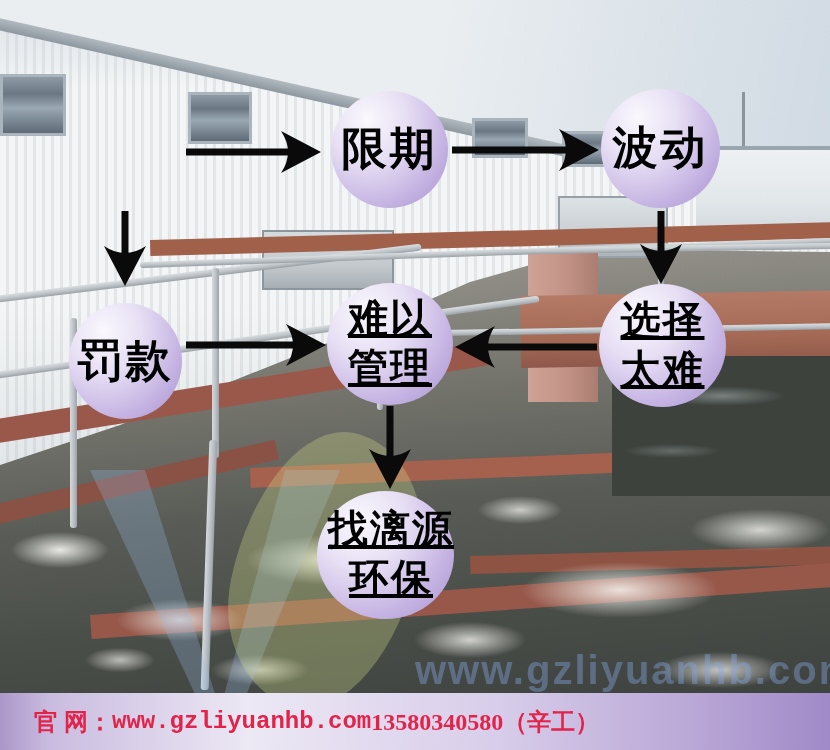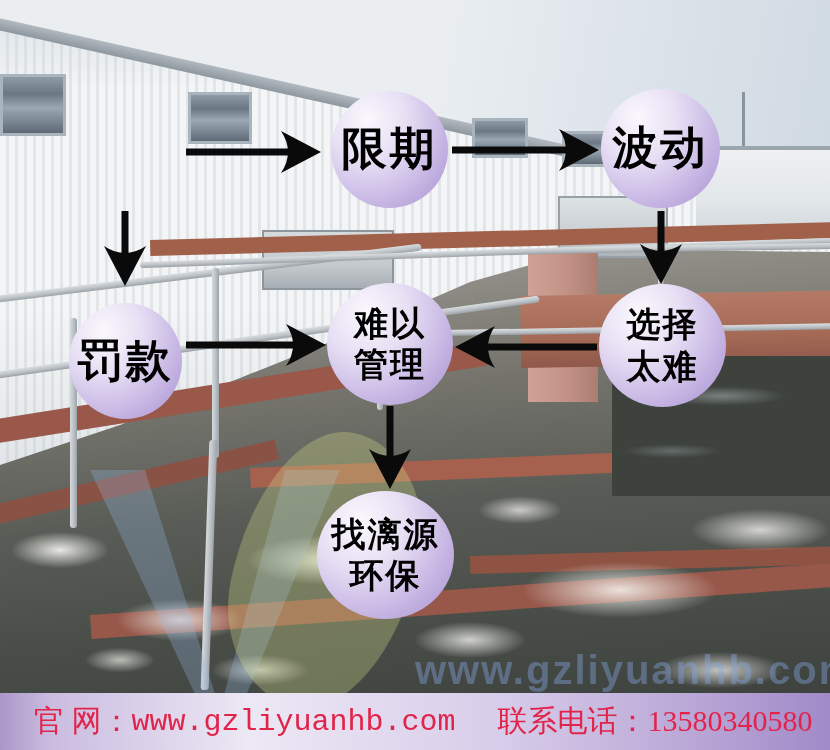--- a/index.html
+++ b/index.html
@@ -88,34 +88,34 @@
 
   
   .title { left:0; top:16px; width:830px; text-align:center; font-size:50px; font-weight:bold;
     color:#0a0a0a; letter-spacing:3px; }
   .arrows { left:0; top:0; width:830px; height:750px; }
   .bubble { border-radius:50%;
     background:radial-gradient(ellipse at 31% 24%, #faf8fd 0%, #e7dff4 34%, #c6b5e3 68%, #a78fd0 100%);
     display:flex; align-items:center; justify-content:center; text-align:center; }
   .bubble span { position:static; }
   .lbl { color:#000; font-weight:bold; font-size:45px; letter-spacing:3px; line-height:1; }
-  .lbl .ln { display:block; font-size:34px; letter-spacing:2px; line-height:1.22; }
+  .lbl .ln { display:block; font-size:40px; letter-spacing:2px; line-height:1.22;text-decoration:underline; }
   .n0 { left:68px;  top:94px;  width:114px; height:114px; }
   .n1 { left:331px; top:91px;  width:117px; height:117px; }
   .n2 { left:601px; top:89px;  width:119px; height:119px; }
   .n3 { left:69px;  top:303px; width:113px; height:116px; }
   .n4 { left:327px; top:283px; width:126px; height:122px; }
   .n5 { left:599px; top:284px; width:127px; height:123px; }
-  .n6 { left:317px; top:491px; width:137px; height:128px; }
+  .n6 { left:317px; top:491px; width:137px; height:128px;justify-content:flex-end; }
 
   
   .footer { left:0; top:693px; width:830px; height:57px;
     background:linear-gradient(90deg,#ab97c8 0%,#cabce0 6%,#ece8f4 30%,#d8cdea 60%,#b6a3d4 86%,#a08ac8 100%);
     display:flex; align-items:center; padding-left:34px; }
-  .footer span { position:static; font-weight:normal; font-size:30px; white-space:pre; }
+  .footer span { position:static; font-weight:bold; font-size:24px; white-space:pre; }
   .f-url { font-family:"Liberation Mono","DejaVu Sans Mono",monospace; font-size:29px; }
   .f-phone-label { margin-left:42px; }
 </style>
 </head>
 <body>
 
 <div class="stage">
 
   <div class="sky"></div>
   <div class="antenna"></div>
@@ -199,17 +199,16 @@
   <div class="bubble n6">
     <span class="lbl">
       <span class="ln">找漓源</span>
       <span class="ln">环保</span>
     </span>
   </div>
 
   <div class="footer">
     <span class="f-label" style="color: rgb(226, 35, 74);">官 网：</span>
     <span class="f-url" style="color: rgb(226, 35, 74);">www.gzliyuanhb.com</span>
-    <span class="f-phone-label" style="color: rgb(226, 35, 74);">联系电话：</span>
     <span class="f-phone" style="color: rgb(226, 35, 74);">13580340580（辛工）</span>
   </div>
 
 </div>
 
 </body></html>

